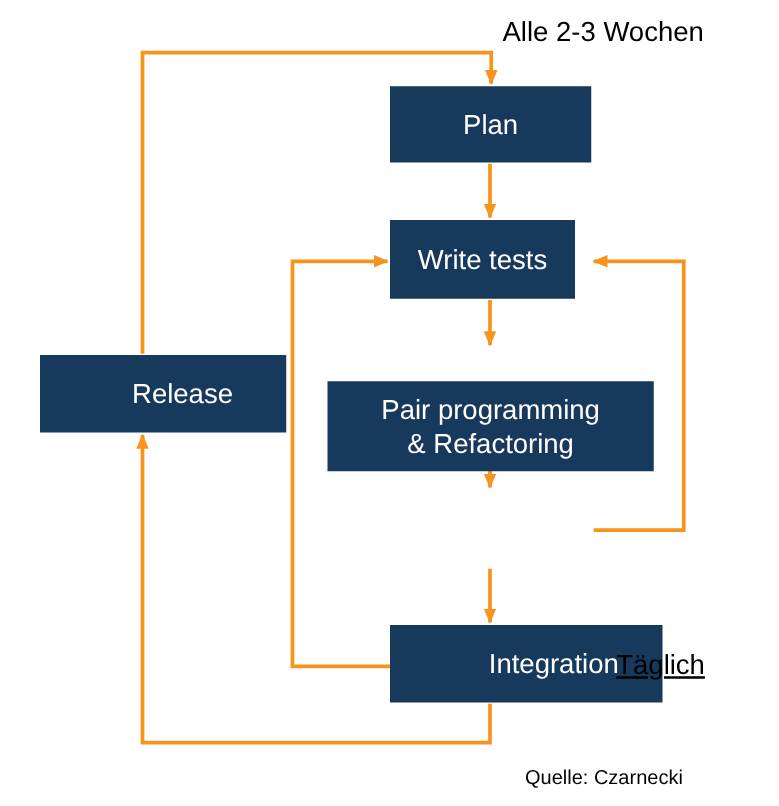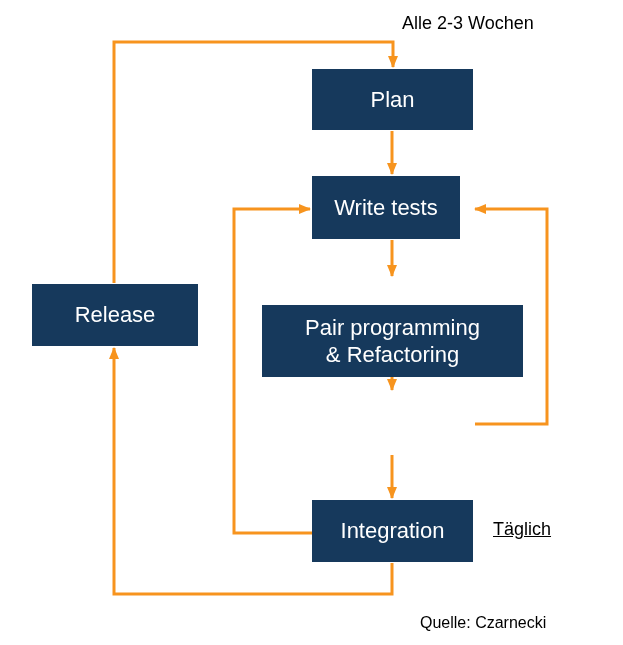--- a/index.html
+++ b/index.html
@@ -42,26 +42,26 @@
     justify-content: center;
     text-align: center;
     font-size: 22px;
     line-height: 1.25;
     white-space: pre-line;
   }
   .node-plan        { left: 312px; top:  69px; width: 161px; height: 61px; }
   .node-write-tests { left: 312px; top: 176px; width: 148px; height: 63px; }
   .node-pair        { left: 262px; top: 278px; width: 261px; height: 72px; margin-top: 27px; }
   .node-test        { left: 312px; top: 392px; width: 163px; height: 62px; }
-  .node-integration { left: 312px; top: 500px; width: 161px; height: 62px; }
-  .node-release     { left:  32px; top: 284px; width: 166px; height: 62px; }
+  .node-integration { left: 312px; top: 500px; width: 174px; height: 62px; padding-left: 44px; }
+  .node-release     { left:  32px; top: 284px; width: 166px; height: 62px; padding-left: 31px; }
   .annotation {
     position: absolute;
     color: var(--annotation-text, #000000);
-    font-size: 18px;
+    font-size: 22px;
     white-space: nowrap;
   }
   .annotation-cycle  { left: 402px; top:  13px; }
   .annotation-daily  { left: 493px; top: 519px; text-decoration: underline; }
   .annotation-source { left: 420px; top: 614px; font-size: 16px; }
 </style>
 </head>
 <body>
 
 <div id="canvas">

